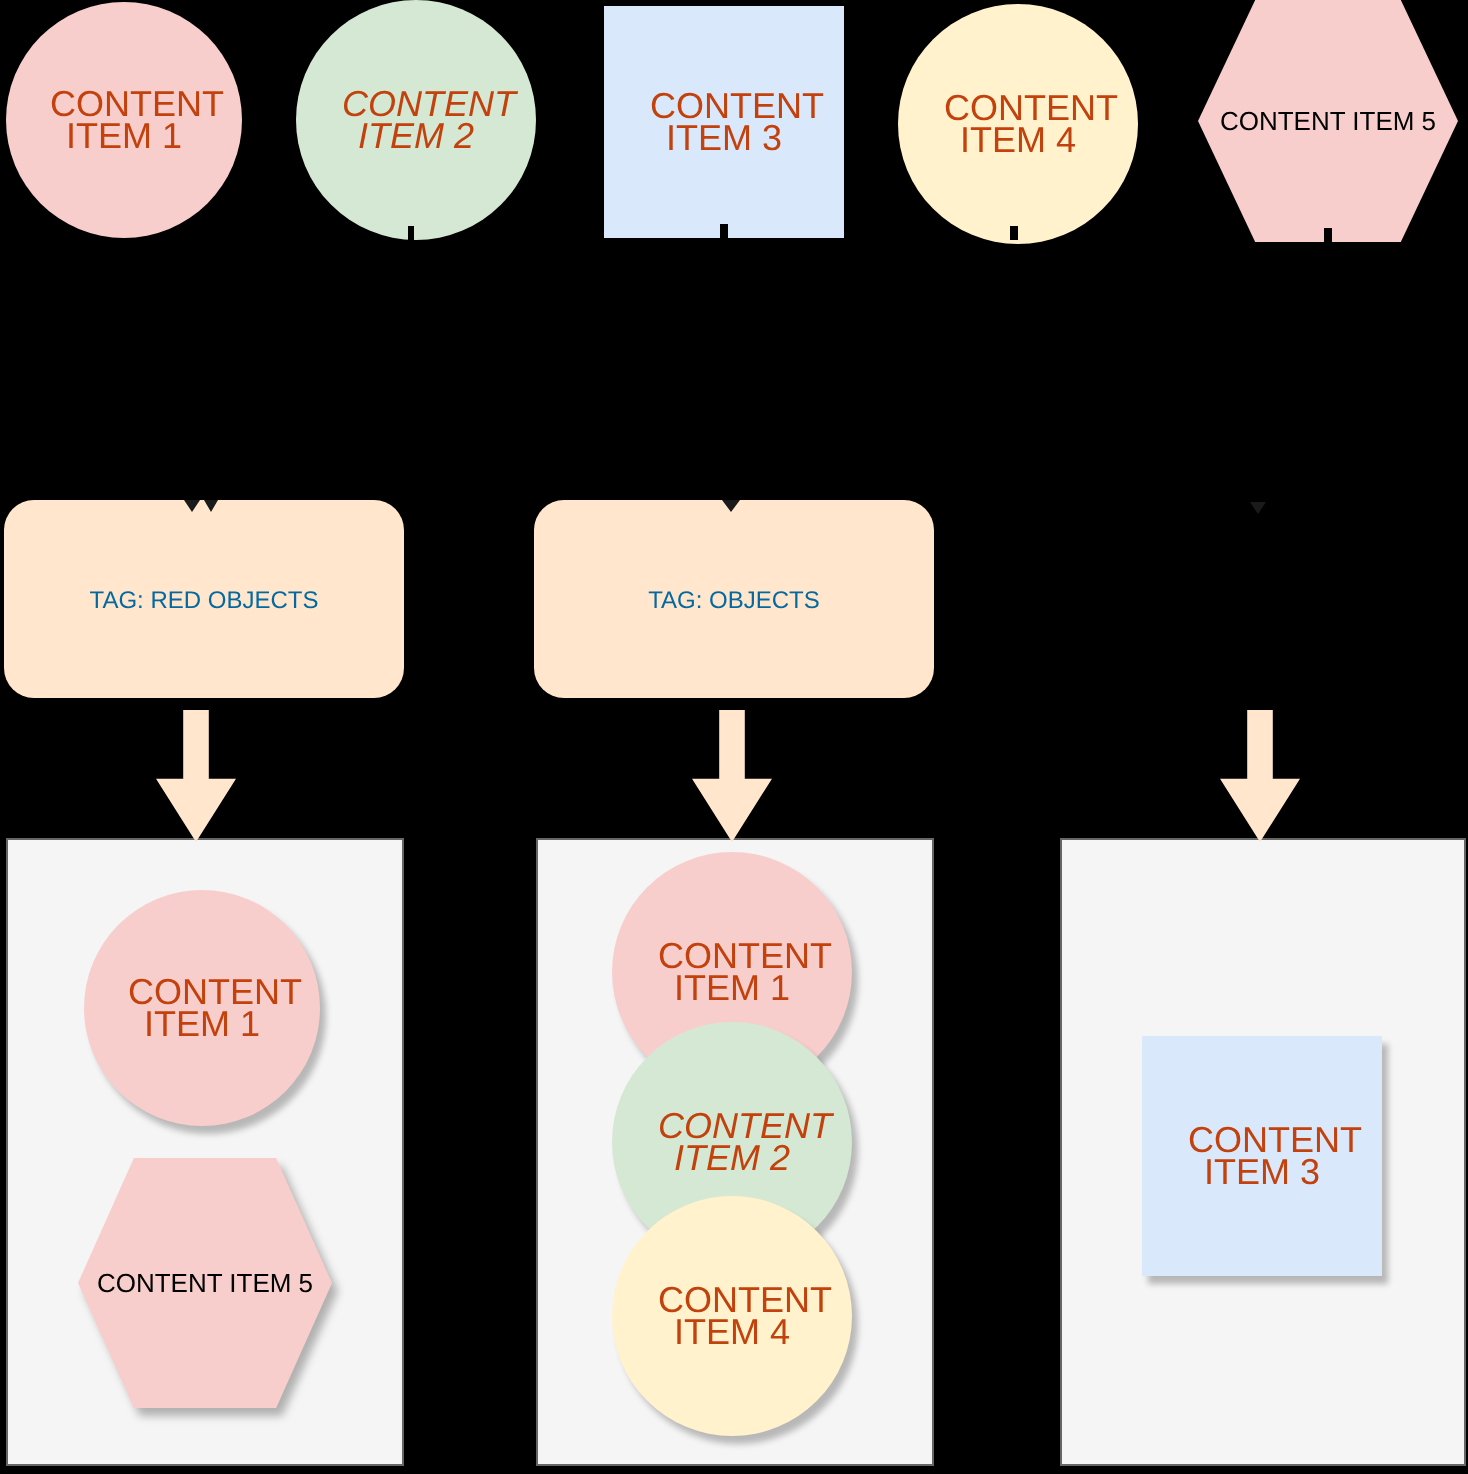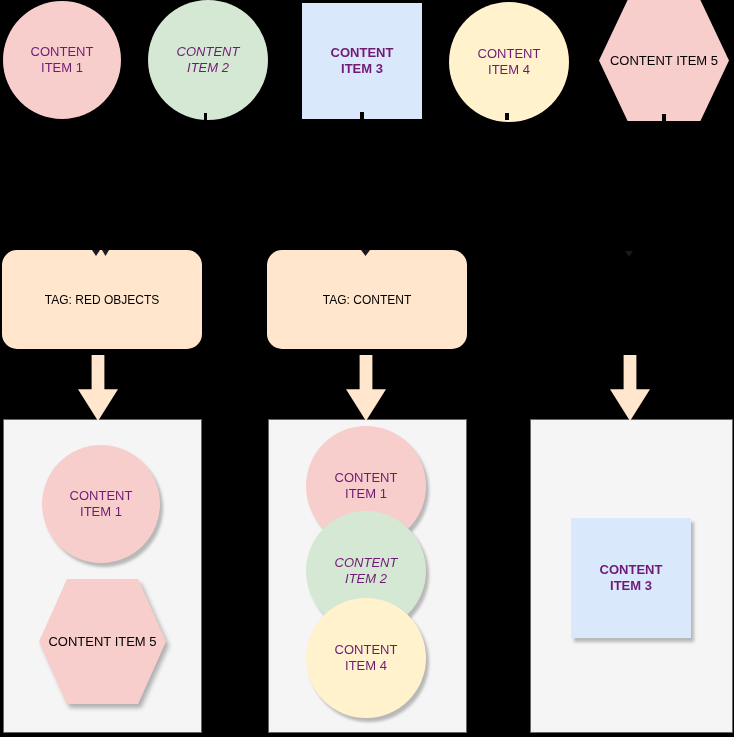--- a/index.html
+++ b/index.html
@@ -3,41 +3,41 @@
 <meta charset="utf-8">
 <style>
   html, body { margin:0; padding:0; background:#000; }
   .stage {
     position:relative; width:734px; height:737px; background:#000000;
     font-family:"Liberation Sans", sans-serif; color:#000; overflow:hidden;
   }
   
   .shape {
     position:absolute; display:flex; align-items:center; justify-content:center;
-    text-align:center; font-size:13px; line-height:16px; color:#701a75;
+    text-align:center; font-size:18px; line-height:16px; color:#c2410c;
   }
   .shape .lbl { max-width:74px; display:inline-block; }
   .circle { border-radius:50%; box-shadow:3px 4px 3px rgba(0,0,0,0.25); }
   .rect   { box-shadow:3px 4px 3px rgba(0,0,0,0.25); }
   .hex-wrap { position:absolute; filter:drop-shadow(3px 4px 2px rgba(0,0,0,0.28)); }
   .hexagon {
     width:100%; height:100%;
     clip-path:polygon(22% 0, 78% 0, 100% 50%, 78% 100%, 22% 100%, 0 50%);
     display:flex; align-items:center; justify-content:center; text-align:left;
     font-size:13px; line-height:16px;
   }
   .fill-red    { background:#F8CECC; }
   .fill-green  { background:#D5E8D4;font-style:italic; }
-  .fill-blue   { background:#DAE8FC;font-weight:bold; }
+  .fill-blue   { background:#DAE8FC; }
   .fill-yellow { background:#FFF2CC; }
   
   .tag {
     position:absolute; background:#FFE6CC; border-radius:15px;
     display:flex; align-items:center; justify-content:center;
-    font-size:12px; color:#000000; box-shadow:3px 4px 3px rgba(0,0,0,0.25);
+    font-size:12px; color:#0369a1; box-shadow:3px 4px 3px rgba(0,0,0,0.25);
     z-index:1;
   }
   
   .down-arrow {
     position:absolute; width:40px; height:66px; background:#FFE6CC; z-index:2;
     clip-path:polygon(34% 0, 66% 0, 66% 52%, 100% 52%, 50% 100%, 0 52%, 34% 52%);
   }
   
   .bin {
     position:absolute; background:#F5F5F5; border:1px solid #666666;
@@ -81,21 +81,21 @@
   <div class="stub" style="left:0px;  top:47px;  width:3px; height:7px;"></div>
   <div class="stub" style="left:204px; top:113px; width:3px; height:7px;"></div>
   <div class="stub" style="left:360px; top:112px; width:4px; height:7px;"></div>
   <div class="stub" style="left:505px; top:113px; width:4px; height:7px;"></div>
   <div class="stub" style="left:662px; top:114px; width:4px; height:8px;"></div>
 
   <div class="tag" style="left:2px; top:250px; width:200px; height:99px;">
     <span>TAG: RED OBJECTS</span>
   </div>
   <div class="tag" style="left:267px; top:250px; width:200px; height:99px;">
-    <span>TAG: CONTENT</span>
+    <span>TAG: OBJECTS</span>
   </div>
 
   <div class="notch" style="left:92px;  top:250px; width:8px; height:6px;"></div>
   <div class="notch" style="left:102px; top:250px; width:7px; height:6px;"></div>
   <div class="notch" style="left:361px; top:250px; width:9px; height:6px;"></div>
   <div class="notch" style="left:625px; top:251px; width:8px; height:6px;"></div>
 
   <div class="down-arrow" style="left:78px;  top:355px;"></div>
   <div class="down-arrow" style="left:346px; top:355px;"></div>
   <div class="down-arrow" style="left:610px; top:355px;"></div>

